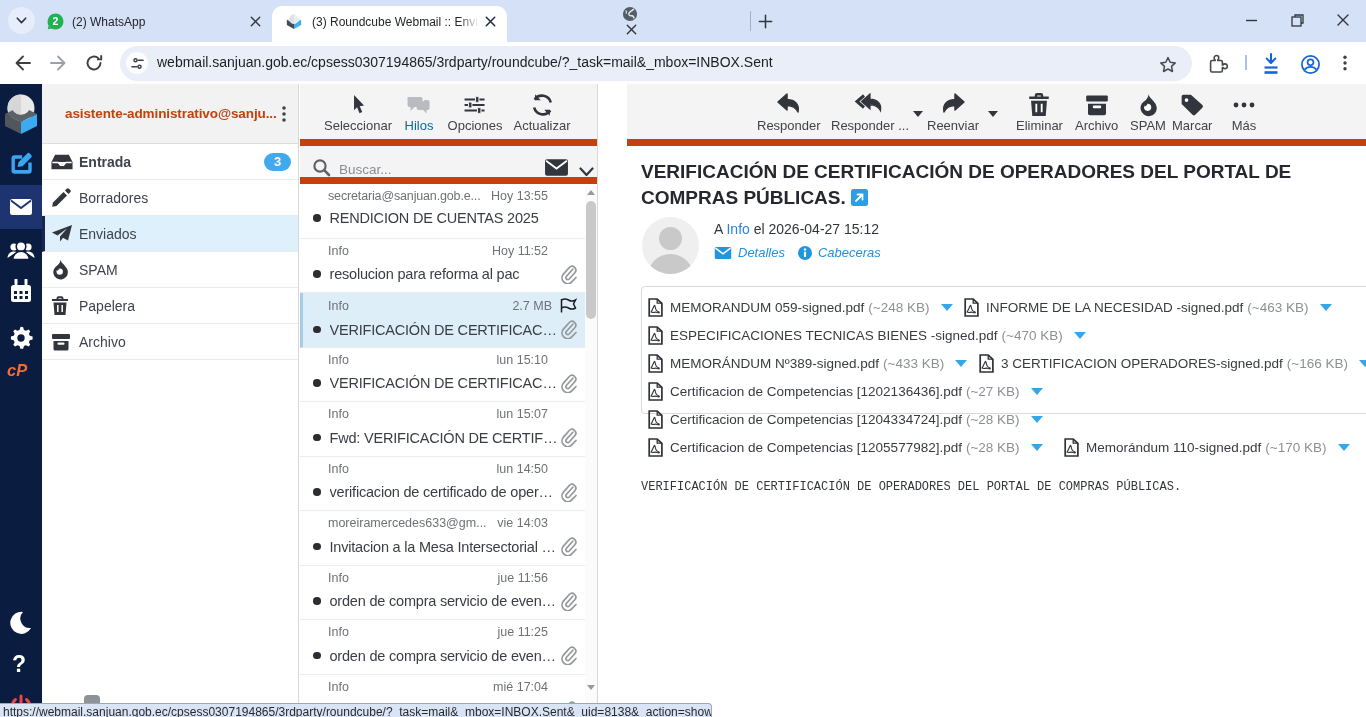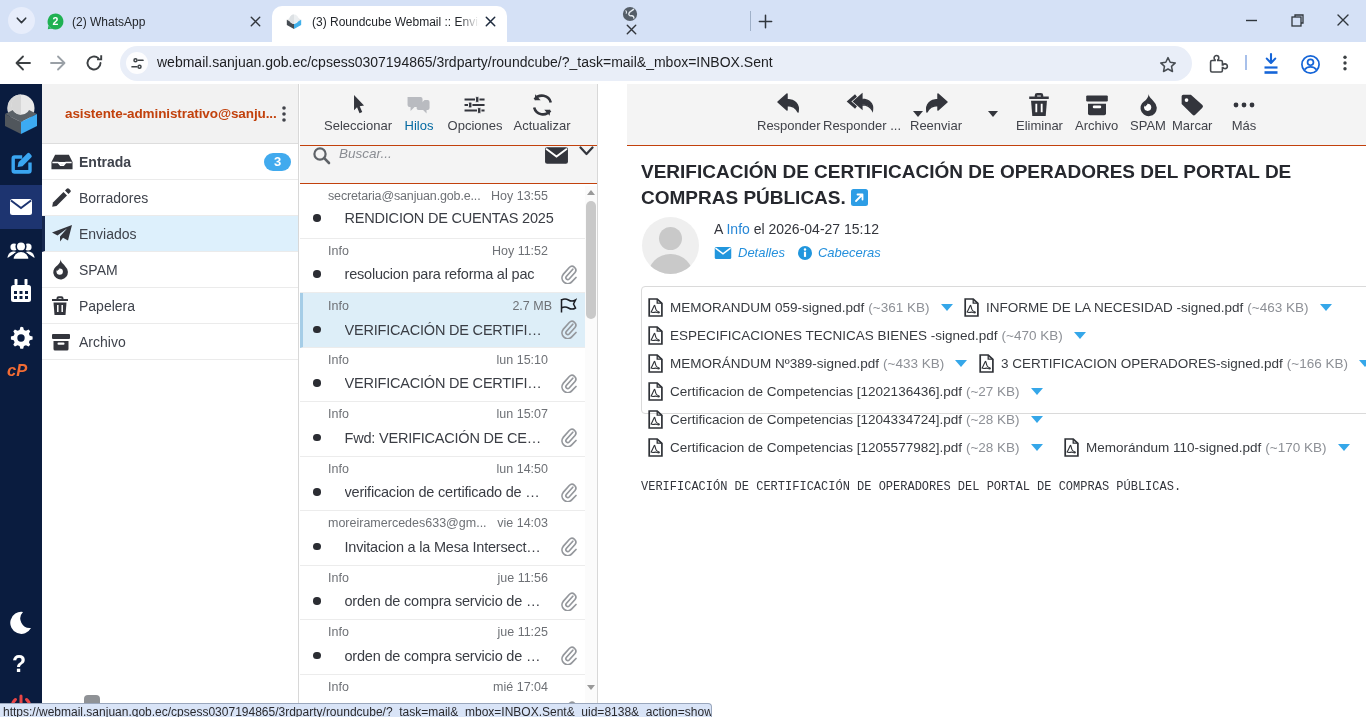--- a/index.html
+++ b/index.html
@@ -8,29 +8,29 @@
 
 #tabstrip { position:absolute; left:0; top:0; width:1366px; height:42px; background:#d5e1f6; }
 #toolbar { position:absolute; left:0; top:42px; width:1255px; height:42px; background:#ffffff; }
 .tab { position:absolute; top:6px; height:36px; display:flex; align-items:center; padding-bottom:5px; color:#23262b; font-size:12px; }
 #tab-active { background:#ffffff; border-radius:10px 10px 0 0; }
 
 #leftbar { position:absolute; left:0; top:84px; width:42px; height:633px; background:#0a1c3f; }
 #folders { position:absolute; left:42px; top:84px; width:257px; height:633px; background:#ffffff; border-right:1px solid #d8d8d8; }
 #listcol { position:absolute; left:300px; top:84px; width:298px; height:633px; background:#ffffff; border-right:1px solid #d8d8d8; }
 #mailview { position:absolute; left:599px; top:84px; width:767px; height:633px; background:#ffffff;margin-left:28px; }
-.ltoolbar { background:#f4f4f4; border-bottom:1px solid #c2410c; }
+.ltoolbar { background:#f4f4f4; border-bottom:7px solid #c2410c; }
 .tbtn { display:inline-flex; flex-direction:column; align-items:center; color:#41434a; font-size:13px; white-space:nowrap; }
 .tbtn svg { display:block; }
 .frow { height:36px; display:flex; align-items:center; border-bottom:1px solid #ebebeb; padding-left:9px; font-size:14px; color:#3f434c; }
 .frow svg { margin:0 0 0 0; } .fico { width:28px; flex:none; display:flex; align-items:center; }
 .mrow { height:54.5px; border-bottom:1px solid #ececec; padding:5px 20px 0 13px; overflow:hidden; }
 .l1 { display:flex; align-items:center; font-size:12.5px; color:#6e7176; padding-right:29px; }
 .snd { flex:1; padding-left:15px; white-space:nowrap; overflow:hidden; text-overflow:ellipsis; }
-.l2 { display:flex; align-items:center; margin-top:7px; font-size:14.5px; color:#3a3d44;gap:15px; }
+.l2 { display:flex; align-items:center; margin-top:7px; font-size:14.5px; color:#3a3d44; }
 .dot { width:7.5px; height:7.5px; border-radius:50%; background:#2b2d33; margin-right:9px; flex:none; }
 .sub { flex:1; white-space:nowrap; overflow:hidden; text-overflow:ellipsis; letter-spacing:-0.2px; }
 .clipsvg { flex:none; margin-left:2px; }
 .mb { position:absolute; top:8px; } .lb { position:absolute; top:8px; transform:translateX(-50%); }
 #attbox { position:absolute; left:14px; top:202px; width:741px; height:128px; border:1px solid #dadada; border-radius:4px; padding:6px 0 0 6px; }
 .arow { position:relative; height:28px; display:flex; align-items:center; }
 .att { display:inline-flex; align-items:center; font-size:13.5px; color:#383b40; white-space:nowrap; }
 .a2 { position:absolute; top:0; height:28px; }
 .pdfi { margin-right:7px; flex:none; }
 .asz { color:#8d9096; margin-left:4px; }
@@ -299,21 +299,21 @@
           <rect x="6" y="9.1" width="3.4" height="5.8" rx="1" fill="#33353c" stroke="#f4f4f4"></rect>
           <rect x="15" y="14.6" width="3.4" height="5.8" rx="1" fill="#33353c" stroke="#f4f4f4"></rect>
         </svg>Opciones</div>
     <div class="tbtn lb" style="left:242px;"><svg width="26" height="24" viewBox="0 0 26 24" style="height:26px;">
           <path d="M21.3 9.5 A9 9 0 0 0 5.2 6.5" fill="none" stroke="#33353c" stroke-width="2.6"></path>
           <path d="M5.8 1.2 L5.2 7.2 L11.2 7.2 Z" fill="#33353c"></path>
           <path d="M4.7 14.5 A9 9 0 0 0 20.8 17.5" fill="none" stroke="#33353c" stroke-width="2.6"></path>
           <path d="M20.2 22.8 L20.8 16.8 L14.8 16.8 Z" fill="#33353c"></path>
         </svg>Actualizar</div>
   </div>
-  <div class="ltoolbar" style="height:38px; display:flex; align-items:flex-start; padding:0 3px 0 12px;font-style:italic;">
+  <div class="ltoolbar" style="height:38px; display:flex; align-items:flex-end; padding:0 3px 0 12px;">
     <svg width="19" height="19" viewBox="0 0 19 19">
         <circle cx="8" cy="8" r="5.6" fill="none" stroke="#5f6368" stroke-width="2.2"></circle>
         <path d="M12.2 12.2 L17 17" stroke="#5f6368" stroke-width="2.6" stroke-linecap="round"></path>
       </svg>
     <span style="flex:1; color:#8a8d93; font-size:13.5px; padding-left:8px;">Buscar...</span>
     <svg width="25" height="19" viewBox="0 0 24 18" style="margin-right:10px;">
         <rect x="1" y="1" width="22" height="16" rx="2" fill="#33353c"></rect>
         <path d="M2 2.5 L12 10 L22 2.5" fill="none" stroke="#fff" stroke-width="1.8"></path>
       </svg>
     <svg width="15" height="10" viewBox="0 0 15 10">
@@ -460,28 +460,28 @@
   <div class="abs" style="left:286px; top:117px; width:10px; height:118px; background:#c9c9c9; border-radius:5px;"></div>
   <svg class="abs" width="10" height="8" viewBox="0 0 10 8" style="left:286px; top:600px;">
       <path d="M1 1 H9 L5 6 Z" fill="#9a9a9a"></path>
     </svg>
 </div>
 <div id="mailview">
   <div class="ltoolbar" style="height:62px; position:relative;">
     <div class="tbtn mb" style="left:130px;"><svg width="30" height="26" viewBox="0 0 30 26" style="height:26px;">
           <path d="M13 2 L4 10 l9 8 v-4.5 c6 0 9 2 11 6.5 1.5-8-3-12-11-12.5 Z" fill="#33353c" stroke="#33353c" stroke-width="1.5" stroke-linejoin="round"></path>
         </svg>Responder</div>
-    <div class="tbtn mb" style="left:196px;text-align:right;"><svg width="34" height="26" viewBox="0 0 34 26" style="height:26px;">
+    <div class="tbtn mb" style="left:204px;text-align:right;"><svg width="34" height="26" viewBox="0 0 34 26" style="height:26px;">
           <path d="M11 3.5 L4 9.5 l7 6" fill="none" stroke="#33353c" stroke-width="3"></path>
           <path d="M17 2 L8.5 9.5 l8.5 7.5 v-4.2 c5.5 0 8.5 1.8 10.5 6 1.3-7.4-3-11.2-10.5-11.6 Z" fill="#33353c" stroke="#33353c" stroke-width="1.2"></path>
         </svg>Responder ...</div>
     <svg class="abs" width="12" height="8" viewBox="0 0 12 8" style="left:285px; top:26px;">
         <path d="M1 1 L6 7 L11 1 Z" fill="#33353c"></path>
       </svg>
-    <div class="tbtn mb" style="left:283px;justify-content:flex-end;"><svg width="30" height="26" viewBox="0 0 30 26" style="height:26px;">
+    <div class="tbtn mb" style="left:300px;justify-content:flex-end;"><svg width="30" height="26" viewBox="0 0 30 26" style="height:26px;">
           <path d="M17 2 L26 10 l-9 8 v-4.5 c-6 0 -9 2 -11 6.5 -1.5-8 3-12 11-12.5 Z" fill="#33353c" stroke="#33353c" stroke-width="1.5" stroke-linejoin="round"></path>
         </svg>Reenviar</div>
     <svg class="abs" width="12" height="8" viewBox="0 0 12 8" style="left:360px; top:26px;">
         <path d="M1 1 L6 7 L11 1 Z" fill="#33353c"></path>
       </svg>
     <div class="tbtn mb" style="left:389px;"><svg width="22" height="26" viewBox="0 0 18 20" style="height:26px;">
           <path d="M1 4 h16 M6.5 4 V2.2 a1 1 0 0 1 1-1 h3 a1 1 0 0 1 1 1 V4" fill="none" stroke="#33353c" stroke-width="2"></path>
           <path d="M2.5 6.5 h13 L14.5 19 H3.5 Z" fill="#33353c"></path>
           <path d="M6.8 9 v7 M11.2 9 v7" stroke="#fff" stroke-width="1.5"></path>
         </svg>Eliminar</div>
@@ -530,21 +530,21 @@
         </div>
       </div>
     </div>
   </div>
   <div id="attbox">
     <div class="arow">
         <span class="att"><svg class="pdfi" width="15" height="19" viewBox="0 0 15 19">
             <path d="M1.2 1 h8 L13.9 5.3 V18 H1.2 Z" fill="none" stroke="#2f3237" stroke-width="1.7"></path>
             <path d="M9.2 1.2 v4 H13.8" fill="none" stroke="#2f3237" stroke-width="1.3"></path>
             <path d="M3.1 14.1 c2.1-3.6 2.9-6.8 3.5-6.7 c.6 .1 .5 3.3 1.9 5.1 c1.2 1.5 3.1 1 2.9 1.9 c-.2 .8-2.2 .4-3.8-.3 c-1.6 .4-3.2 .7-4.5 0 Z" fill="none" stroke="#2f3237" stroke-width="1.1"></path>
-          </svg>MEMORANDUM 059-signed.pdf <span class="asz">(~361 KB)</span><span class="acaret"></span></span>
+          </svg>MEMORANDUM 059-signed.pdf <span class="asz">(~248 KB)</span><span class="acaret"></span></span>
         <span class="att a2" style="left:316px;"><svg class="pdfi" width="15" height="19" viewBox="0 0 15 19">
             <path d="M1.2 1 h8 L13.9 5.3 V18 H1.2 Z" fill="none" stroke="#2f3237" stroke-width="1.7"></path>
             <path d="M9.2 1.2 v4 H13.8" fill="none" stroke="#2f3237" stroke-width="1.3"></path>
             <path d="M3.1 14.1 c2.1-3.6 2.9-6.8 3.5-6.7 c.6 .1 .5 3.3 1.9 5.1 c1.2 1.5 3.1 1 2.9 1.9 c-.2 .8-2.2 .4-3.8-.3 c-1.6 .4-3.2 .7-4.5 0 Z" fill="none" stroke="#2f3237" stroke-width="1.1"></path>
           </svg>INFORME DE LA NECESIDAD -signed.pdf <span class="asz">(~463 KB)</span><span class="acaret"></span></span>
       </div>
     <div class="arow">
         <span class="att"><svg class="pdfi" width="15" height="19" viewBox="0 0 15 19">
             <path d="M1.2 1 h8 L13.9 5.3 V18 H1.2 Z" fill="none" stroke="#2f3237" stroke-width="1.7"></path>
             <path d="M9.2 1.2 v4 H13.8" fill="none" stroke="#2f3237" stroke-width="1.3"></path>

